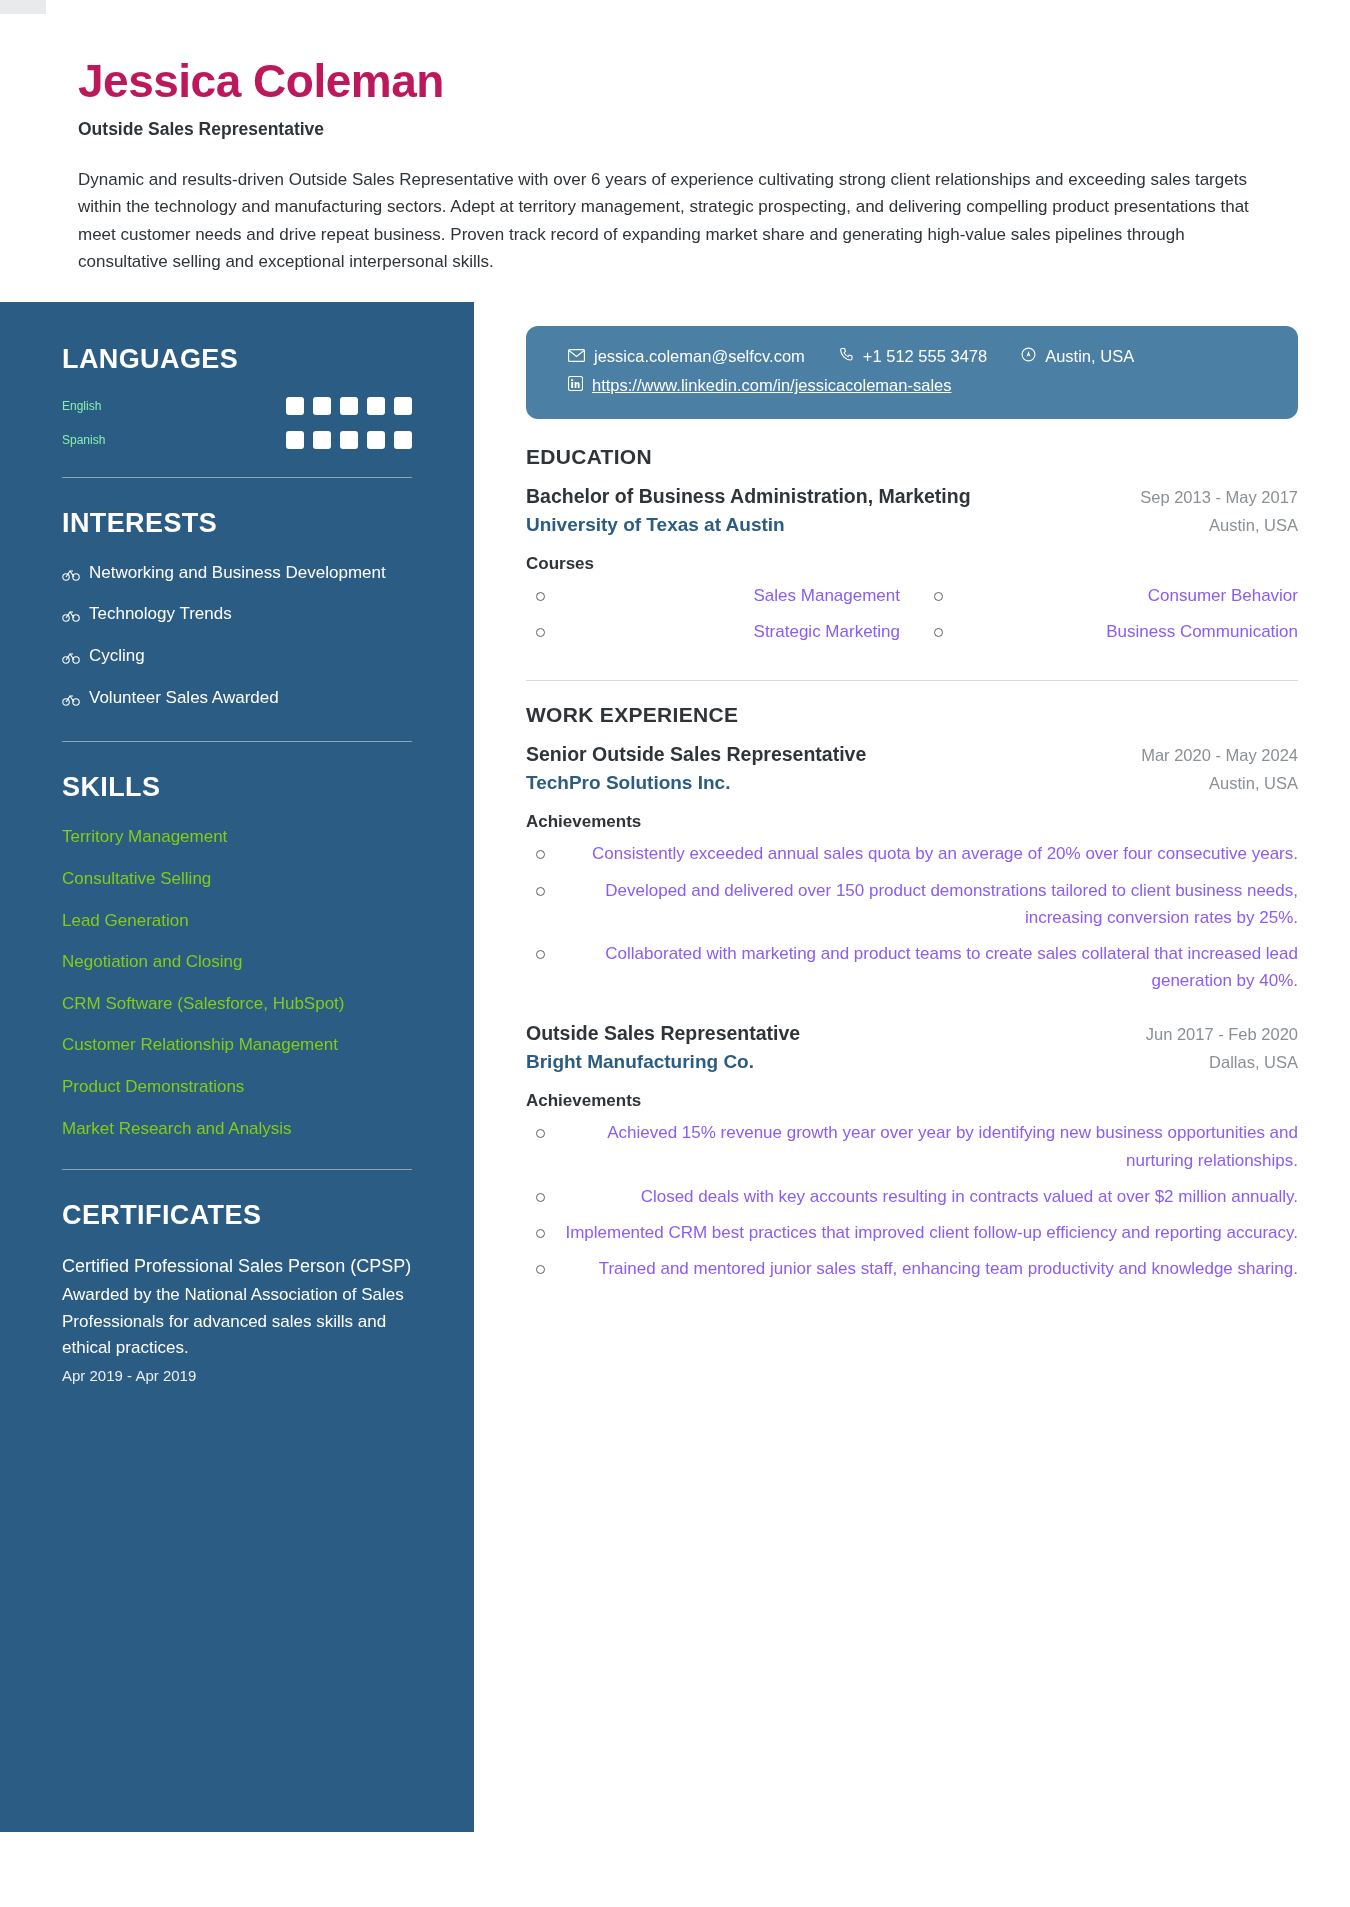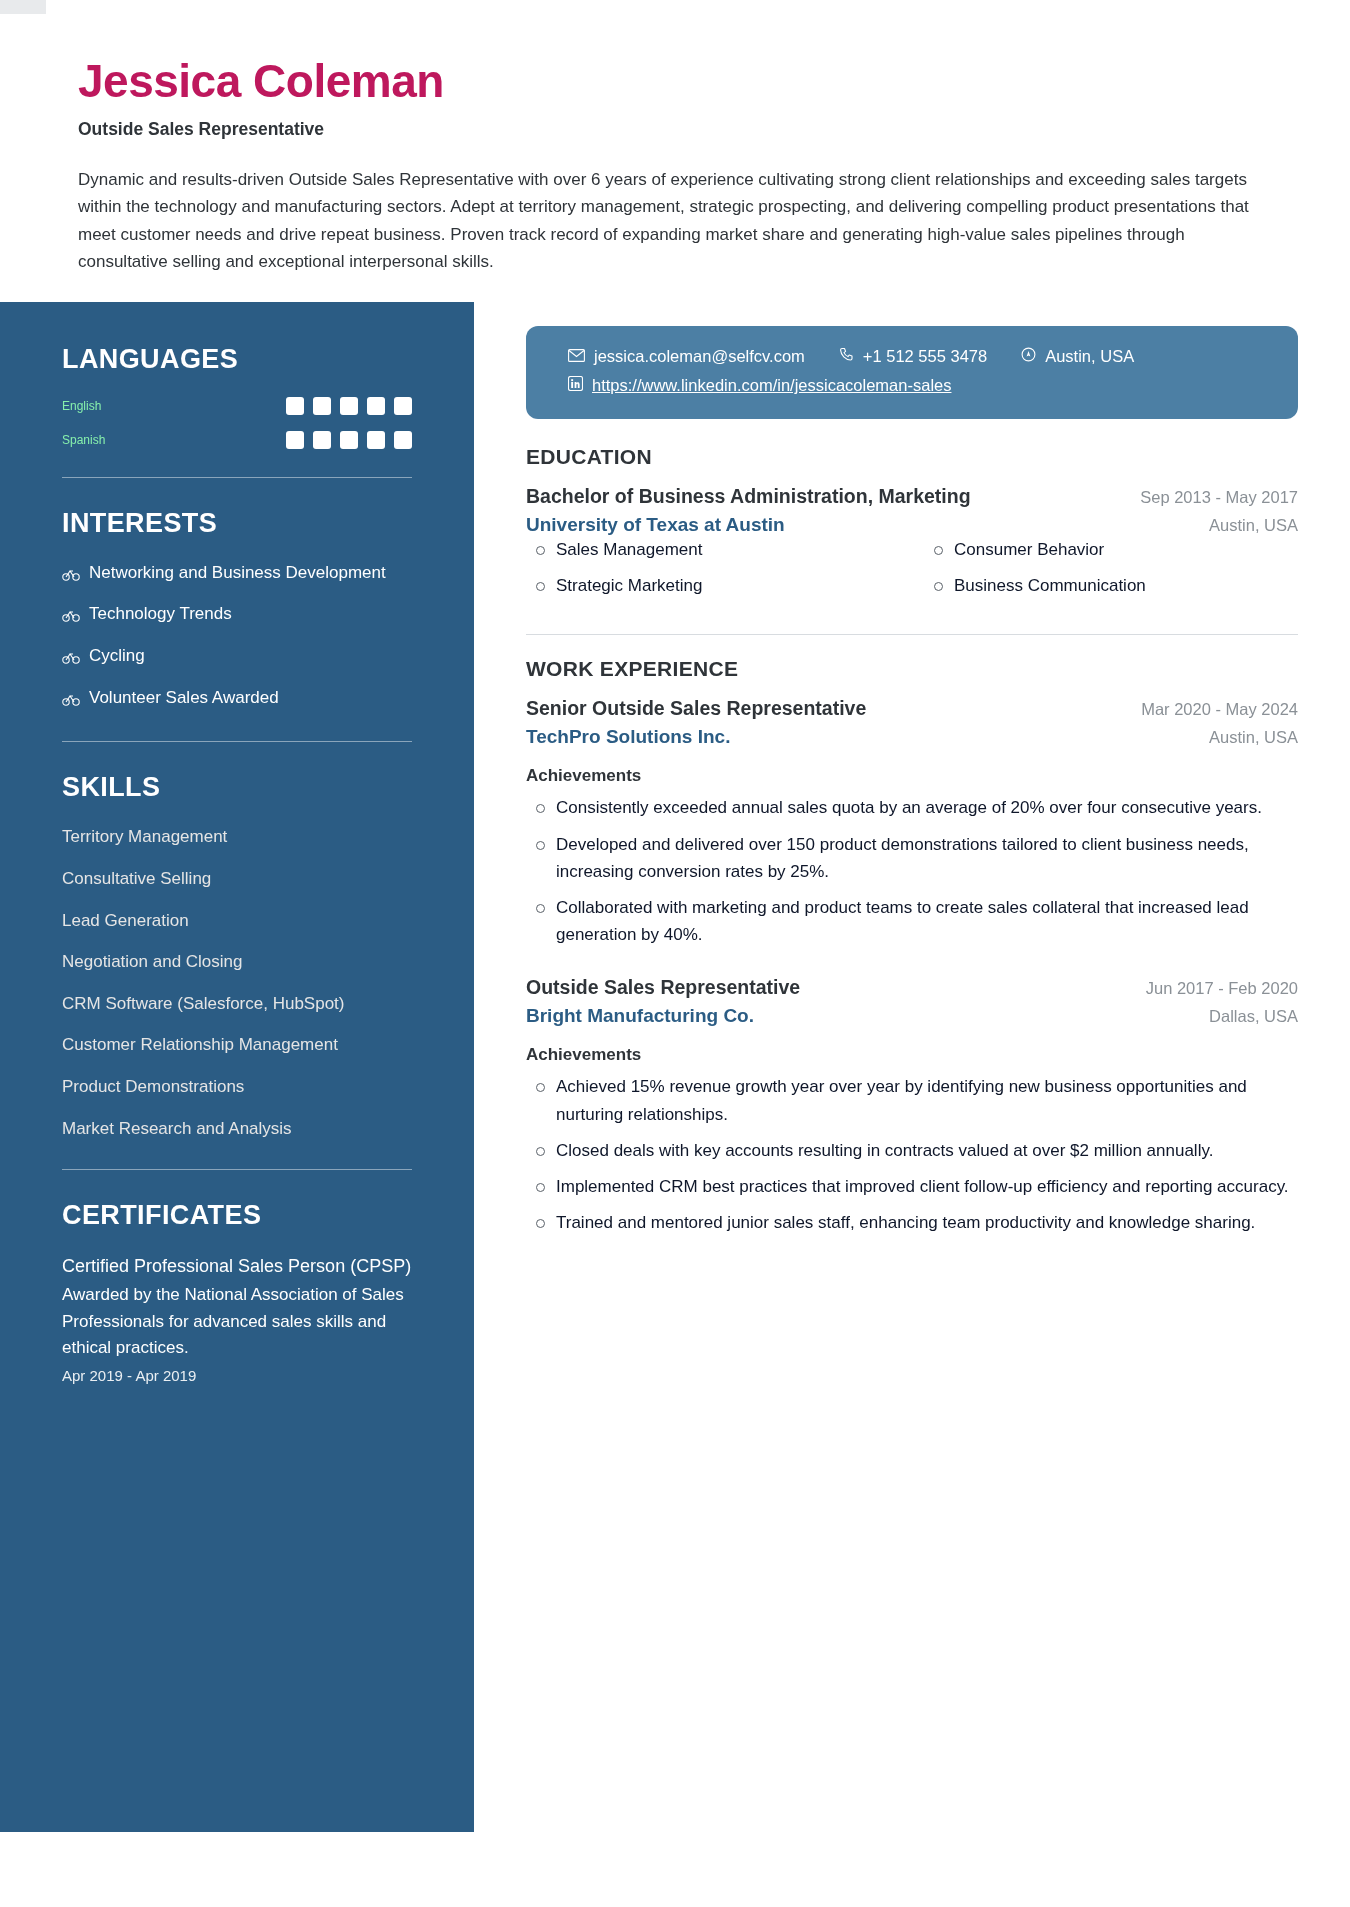--- a/index.html
+++ b/index.html
@@ -91,21 +91,21 @@
     font-size: 17px;
     line-height: 1.45;
     margin-bottom: 14px;
     color: #ffffff;
   }
   .bike-icon { flex: 0 0 auto; margin-top: 3px; }
   .skill-item {
     font-size: 17px;
     line-height: 1.45;
     margin-bottom: 17px;
-    color: #e5e5e5;
+    color: #84cc16;
   }
   .cert-title {
     font-size: 18px;
     line-height: 1.5;
     color: #ffffff;
   }
   .cert-desc {
     font-size: 17px;
     line-height: 1.55;
     color: #ffffff;
@@ -202,22 +202,23 @@
   ul.bullets {
     list-style: none;
     margin: 0;
     padding: 0;
   }
   ul.bullets li {
     position: relative;
     padding-left: 30px;
     font-size: 17px;
     line-height: 1.6;
-    color: #0f172a;
+    color: #8b5cf6;
     margin-bottom: 9px;
+    text-align: right;
   }
   ul.bullets li::before {
     content: "";
     position: absolute;
     left: 10px;
     top: 10px;
     width: 7px; height: 7px;
     border: 1.4px solid #5a6169;
     border-radius: 50%;
   }
@@ -399,20 +400,21 @@
 
         <div class="entry">
           <div class="entry-top">
             <div class="entry-title">Bachelor of Business Administration, Marketing</div>
             <div class="entry-date">Sep 2013 - May 2017</div>
           </div>
           <div class="entry-sub-row">
             <div class="entry-org">University of Texas at Austin</div>
             <div class="entry-loc">Austin, USA</div>
           </div>
+          <div class="sub-head">Courses</div>
           <div class="courses-grid">
             <ul class="bullets">
               <li>Sales Management</li>
               <li>Strategic Marketing</li>
             </ul>
             <ul class="bullets">
               <li>Consumer Behavior</li>
               <li>Business Communication</li>
             </ul>
           </div>

